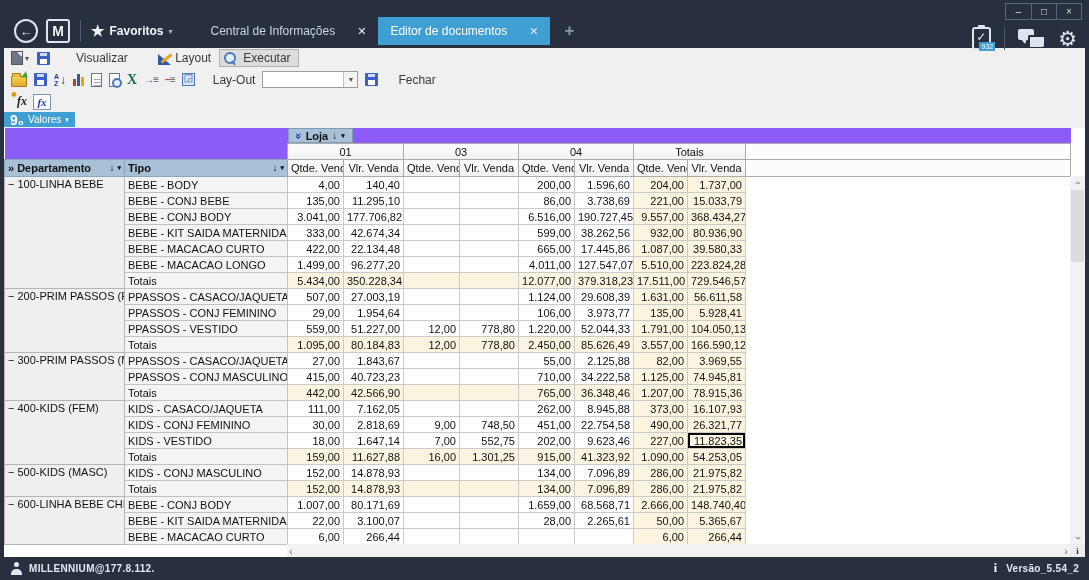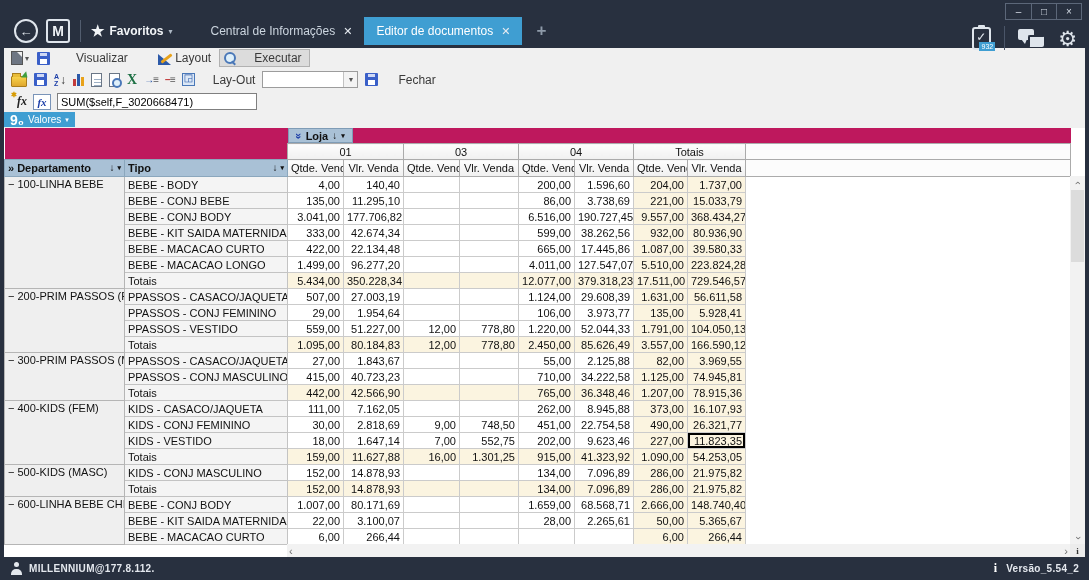--- a/index.html
+++ b/index.html
@@ -21,21 +21,21 @@
   .tabbar { position:absolute; top:14px; left:14px; right:150px; height:34px; display:flex; align-items:center; }
   .back-icon { width:24px; height:24px; border:2px solid #dfe5ec; border-radius:50%; color:#dfe5ec;
     display:flex; align-items:center; justify-content:center; font-size:13px; }
   .m-logo { width:24px; height:24px; border:2px solid #dfe5ec; border-radius:3px; color:#eef2f6;
     display:flex; align-items:center; justify-content:center; font-weight:bold; font-size:14px; margin-left:8px; }
   .hdr-divider { width:1px; height:22px; background:#525d6f; margin:0 10px; }
   .fav { display:flex; align-items:center; gap:5px; color:#f2f5f8; font-size:12px; font-weight:bold; }
   .fav .star { font-size:15px; }
   .fav .caret { font-size:8px; color:#aeb9c6; font-weight:normal; }
   .tabs { display:flex; margin-left:26px; height:28px; align-items:stretch; }
-  .tab { display:flex; align-items:center; gap:8px; padding:0 12px; font-size:12px; color:#ccd5df; }
+  .tab { display:flex; align-items:center; gap:22px; padding:0 12px; font-size:12px; color:#ccd5df; }
   .tab .tab-close { font-size:11px; color:#e6ebf1; }
   .tab.active { background:#3f9ed2; color:#fff; }
   .add-tab { margin-left:14px; color:#8e9aa9; font-size:17px; font-weight:bold; }
 
   .header-icons { position:absolute; top:26px; right:12px; display:flex; align-items:center; gap:13px; z-index:4; }
   .clipboard { position:relative; width:19px; height:23px; border:2px solid #dfe5ec; border-radius:3px; }
   .clipboard::before { content:""; position:absolute; top:-4px; left:4px; width:7px; height:4px; background:#dfe5ec; border-radius:1px; }
   .clipboard .check { position:absolute; top:1px; left:2px; color:#dfe5ec; font-size:12px; }
   .clip-badge { position:absolute; right:-6px; bottom:-3px; background:#3f9ed2; color:#fff; font-size:7px;
     padding:1px 2px; line-height:1; }
@@ -65,21 +65,21 @@
   .newdoc::after { content:""; position:absolute; top:0; right:0; border-left:5px solid transparent; border-top:5px solid #f0f0f0; }
   .mini-caret { font-size:8px; color:#555; margin-left:2px; }
   .floppy { position:relative; width:13px; height:13px; background:#3a5fc8; border-radius:1px; }
   .floppy::before { content:""; position:absolute; bottom:1px; left:3px; width:7px; height:5px; background:#fff; }
   .floppy::after { content:""; position:absolute; top:1px; left:3px; width:7px; height:3px; background:#cfd8f5; }
   .layout-ic { position:relative; width:14px; height:13px; }
   .layout-ic::before { content:""; position:absolute; left:0; bottom:0;
     border-left:13px solid #2c59a8; border-top:11px solid transparent; }
   .layout-ic::after { content:""; position:absolute; left:2px; top:5px; width:13px; height:3px;
     background:#e8a21a; transform:rotate(-38deg); border-radius:1px; }
-  .exec-chip { display:flex; align-items:center; gap:18px; background:#dcdcdc; border:1px solid #b1b1b1;
+  .exec-chip { display:flex; align-items:center; gap:7px; background:#dcdcdc; border:1px solid #b1b1b1;
     padding:1px 7px 1px 4px; height:18px; }
   .magnifier { position:relative; width:12px; height:12px; }
   .magnifier::before { content:""; position:absolute; top:0; left:0; width:8px; height:8px;
     border:2px solid #4a78b8; border-radius:50%; background:#dff0fa; }
   .magnifier::after { content:""; position:absolute; right:0; bottom:0; width:5px; height:2px;
     background:#4a78b8; transform:rotate(45deg); }
   .folder { position:relative; width:16px; height:11px; background:linear-gradient(#f7d14a,#e0a82e);
     border:1px solid #a97d1b; border-radius:1px; margin-top:3px; }
   .folder::before { content:""; position:absolute; top:-4px; left:0; width:7px; height:3px;
     background:#e9bc38; border:1px solid #a97d1b; border-bottom:none; }
@@ -118,21 +118,21 @@
 
   .valores-chip { position:absolute; left:0; top:0; height:15px; display:inline-flex; align-items:center; gap:4px;
     background:#3f9ed2; color:#fff; font-size:10px; padding:0 6px; }
   .valores-chip .vicon { font-weight:bold; font-size:14px; }
   .valores-chip .caret { font-size:7px; }
 
   
   .grid { position:absolute; top:80px; left:0; width:1081px; height:429px; background:#fff; overflow:hidden; }
   table.pivot { border-collapse:collapse; table-layout:fixed; width:1066px; }
   table.pivot td { padding:0 3px; font-size:11px; height:16px; line-height:14px; overflow:hidden; white-space:nowrap; color:#111; }
-  td.plain { background:#be185d; border:none; }
+  td.plain { background:#8b5cf6; border:none; }
   tr.r-band td { height:15px; padding:0; }
   tr.r-store td { height:16px; }
   tr.r-sub td { height:17px; }
   td.hdr { background:linear-gradient(#fdfdfd,#f0f0f0); border:1px solid #ababab; text-align:center; color:#222; }
   td.hdr-blue { background:#a9c1d6; border:1px solid #8ba7bd; font-weight:bold; padding:0 2px; }
   .hflex { display:flex; align-items:center; gap:3px; }
   .hflex .hname { flex:1 1 auto; overflow:hidden; }
   .hflex .hsort { font-size:10px; font-weight:bold; }
   .hflex .hdd { font-size:7px; }
   .hflex .expbtn { font-weight:bold; }
@@ -290,21 +290,20 @@
       <span class="tbtn">
           <span class="floppy"></span>
         </span>
       <span style="width:6px"></span>
       <span>Fechar</span>
     </div>
 
     <div class="formula-row">
       <span class="fx1">fx</span>
       <span class="fx2">fx</span>
-      <input class="formula-input" readonly="" value="SUM($self,F_3020668471)" style="">
     </div>
 
     <div class="valores-row">
       <span class="valores-chip">
         <span class="vicon">9₀</span>
         <span>Valores</span>
         <span class="caret">▾</span>
       </span>
     </div>
 

